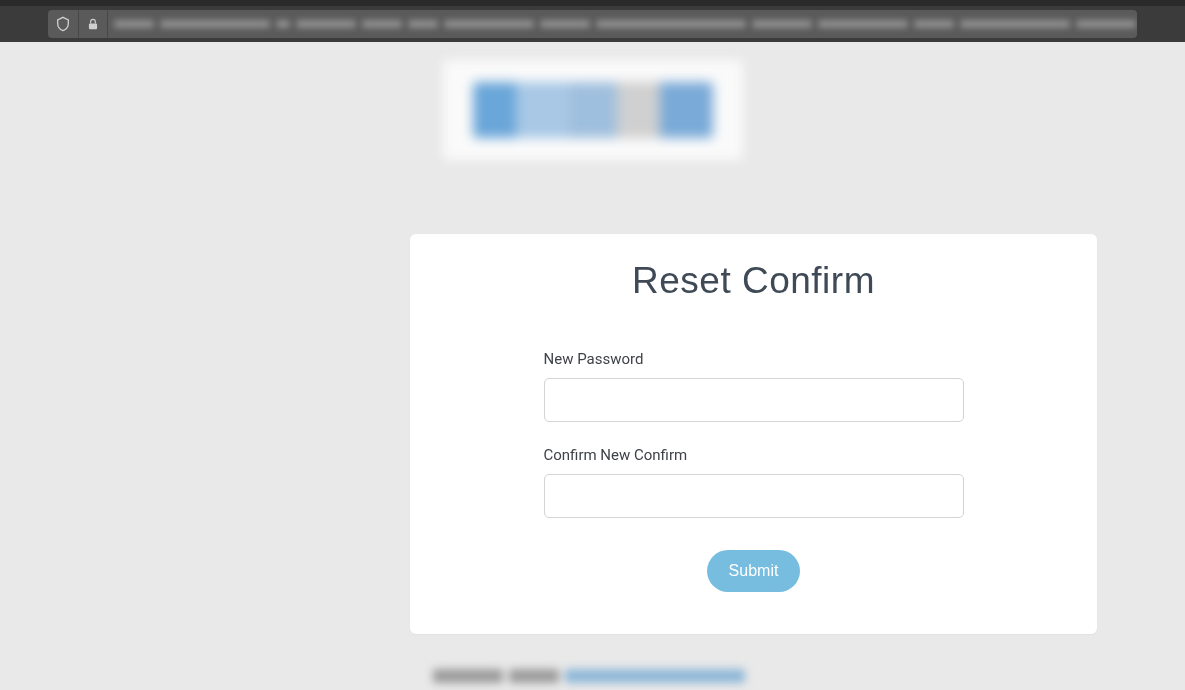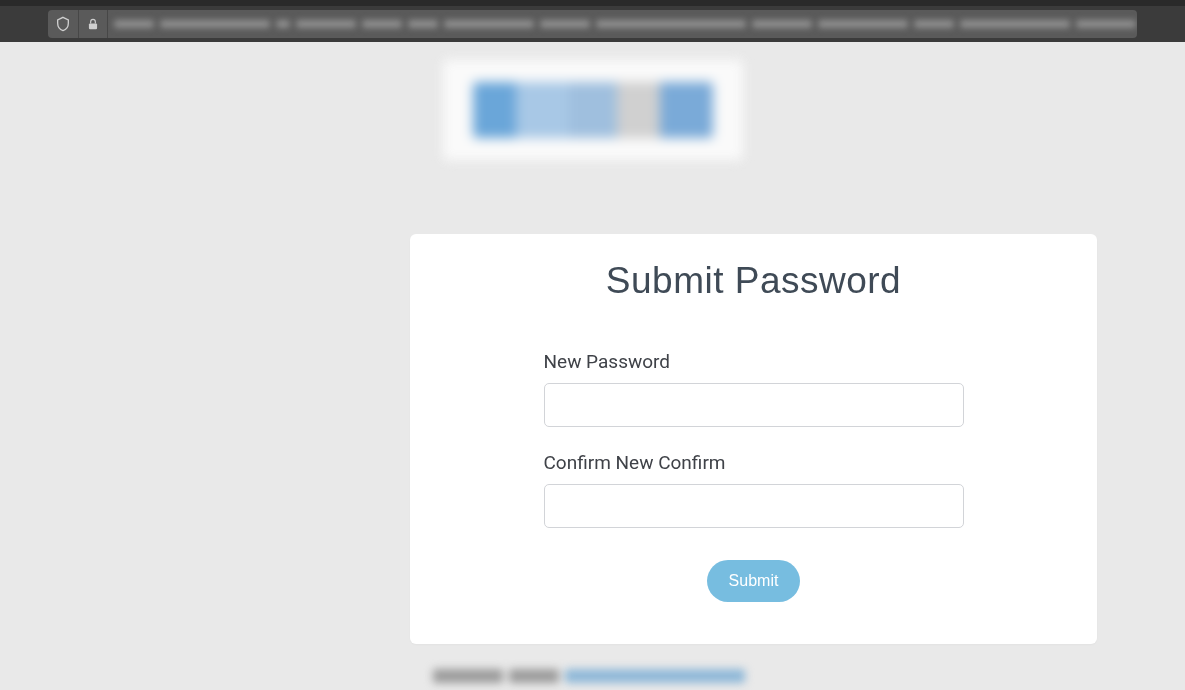--- a/index.html
+++ b/index.html
@@ -110,21 +110,21 @@
     }
     .form {
       width: 420px;
       margin: 48px auto 0 auto;
     }
     .field {
       margin-bottom: 24px;
     }
     .field-label {
       display: block;
-      font-size: 19px;
+      font-size: 15px;
       color: #3f4248;
       margin-bottom: 10px;
     }
     .field-input {
       width: 100%;
       height: 44px;
       border: 1px solid #d2d4d8;
       border-radius: 5px;
       background: #ffffff;
       font-size: 15px;
@@ -206,21 +206,21 @@
   </div>
 </div>
 
 <div class="page">
 
   <div class="logo-area">
     <div class="logo-inner"></div>
   </div>
 
   <div class="card">
-    <h1 class="card-title">Submit Password</h1>
+    <h1 class="card-title">Reset Confirm</h1>
 
     <div class="form">
 
       <div class="field">
         <label class="field-label">New Password</label>
         <input type="password" class="field-input" value="" style="">
       </div>
 
       <div class="field">
         <label class="field-label">Confirm New Confirm</label>

